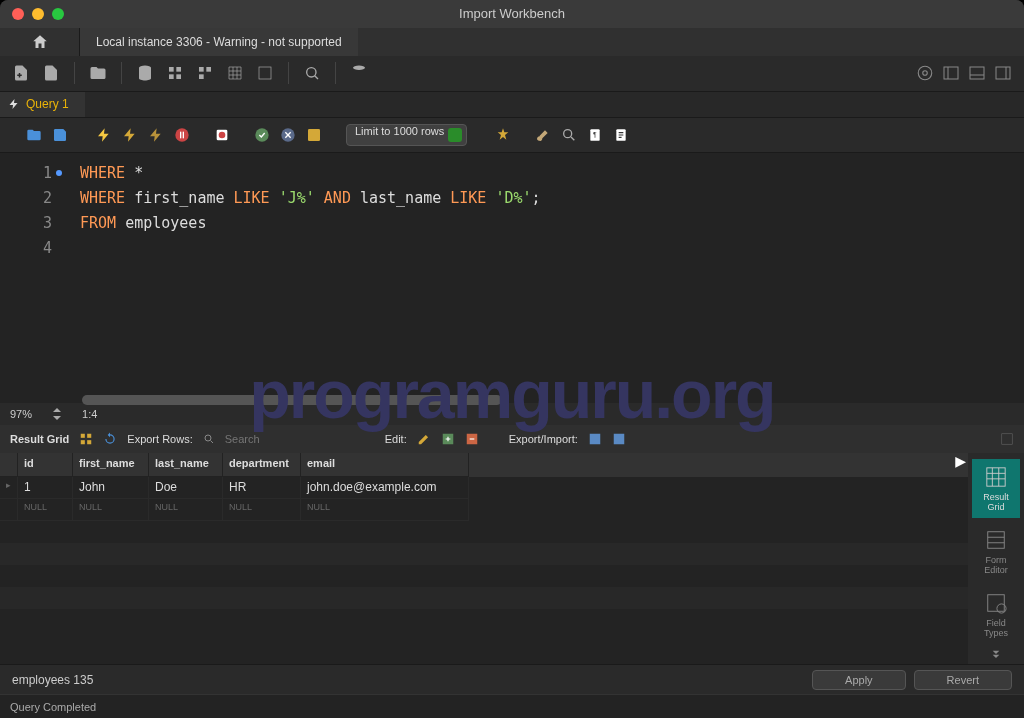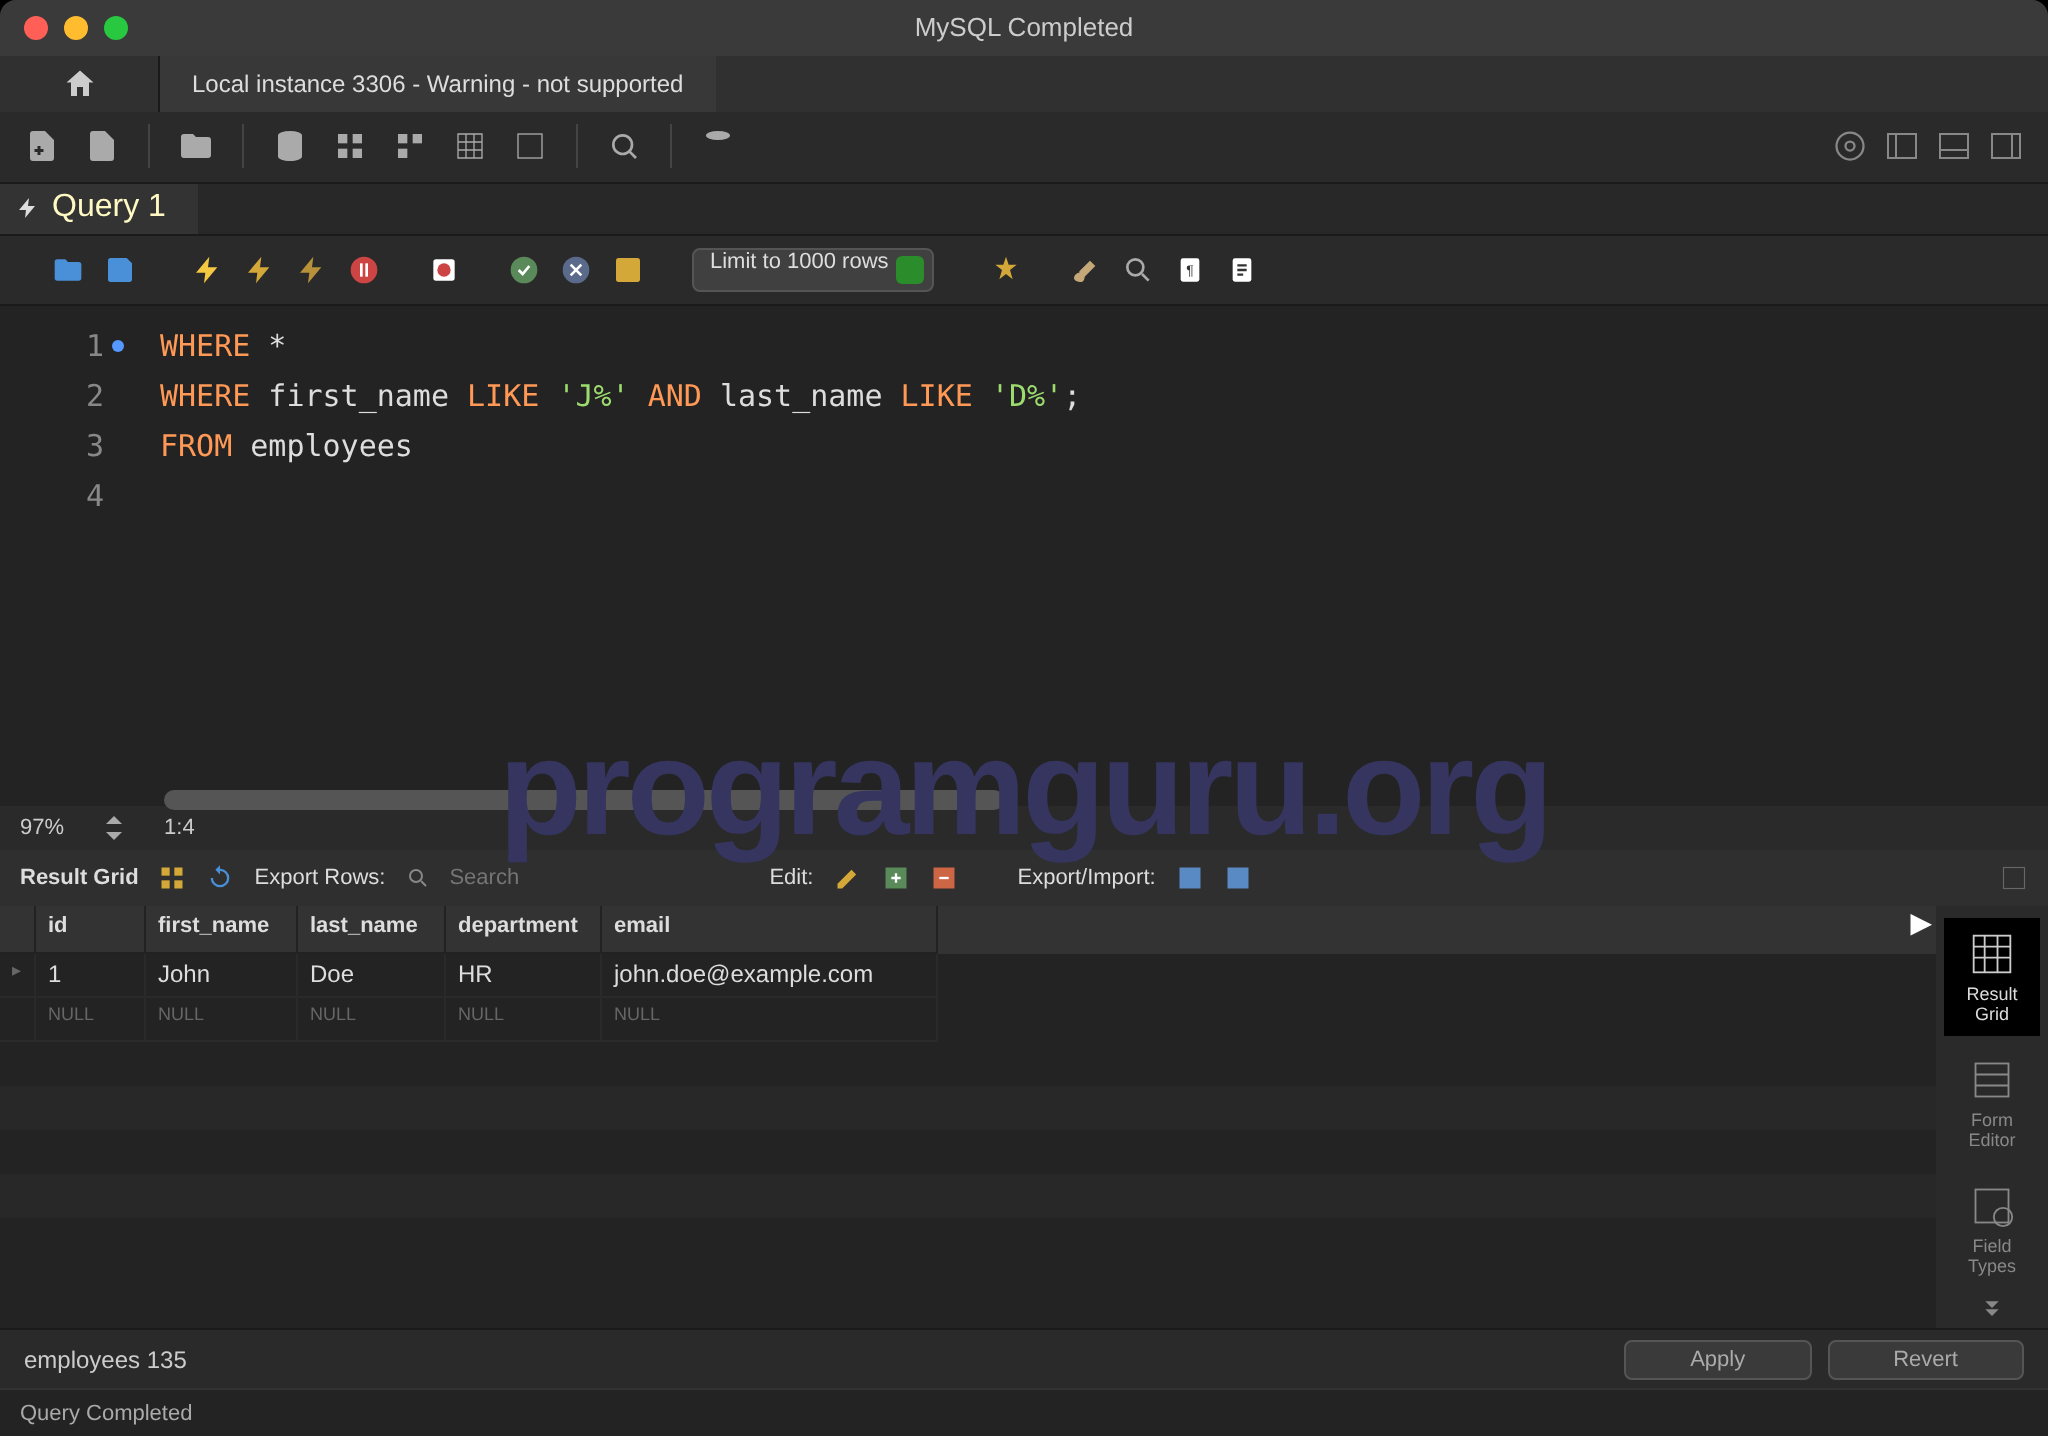--- a/index.html
+++ b/index.html
@@ -11,21 +11,21 @@
 .tl.r { background:#ff5f57; } .tl.y { background:#febc2e; } .tl.g { background:#28c840; }
 .title { position:absolute; width:100%; text-align:center; color:#ccc; font-size:13px; font-weight:500; }
 .tabrow { height:28px; background:#303030; display:flex; align-items:stretch; }
 .hometab { width:80px; display:flex; align-items:center; justify-content:center; border-right:1px solid #1a1a1a; }
 .conntab { padding:0 16px; display:flex; align-items:center; background:#383838; color:#ddd; font-size:12px; }
 .toolbar { height:36px; background:#2a2a2a; display:flex; align-items:center; padding:0 10px; gap:8px; border-bottom:1px solid #1a1a1a; }
 .tbicon { width:22px; height:22px; display:flex; align-items:center; justify-content:center; color:#aaa; cursor:pointer; }
 .tbsep { width:1px; height:22px; background:#444; margin:0 4px; }
 .toolbar .right { margin-left:auto; display:flex; gap:4px; }
 .querytabs { height:26px; background:#282828; display:flex; align-items:stretch; border-bottom:1px solid #1a1a1a; }
-.qtab { background:#333; padding:0 16px 0 8px; display:flex; align-items:center; gap:6px; font-size:16px; color:#fef9c3; }
+.qtab { background:#333; padding:0 16px 0 8px; display:flex; align-items:center; gap:6px; font-size:12px; color:#eab308; }
 .qtoolbar { height:36px; background:#2a2a2a; display:flex; align-items:center; padding:0 24px; gap:6px; border-bottom:1px solid #1a1a1a; }
 .qicon { width:20px; height:20px; display:flex; align-items:center; justify-content:center; cursor:pointer; }
 .limitsel { background:#404040; border:1px solid #555; color:#ddd; height:22px; padding:0 22px 0 8px; border-radius:4px; font-size:11px; position:relative; }
 .limitsel::after { content:""; position:absolute; right:4px; top:3px; width:14px; height:14px; background:#2a8c2a; border-radius:3px; }
 .editor { flex:0 0 250px; display:flex; background:#232323; font-family:Menlo,Consolas,monospace; font-size:15px; position:relative; }
 .gutter { width:60px; background:#232323; text-align:right; padding:8px 8px 0 0; color:#888; line-height:25px; }
 .gline { position:relative; }
 .gline .dot { position:absolute; right:-10px; top:9px; width:6px; height:6px; background:#5599ff; border-radius:50%; }
 .code { flex:1; padding:8px 0 0 20px; line-height:25px; color:#ddd; position:relative; }
 .cline { white-space:pre; }
@@ -40,41 +40,41 @@
 .grid { flex:1; overflow:hidden; }
 .ghead { display:flex; background:#333; height:24px; }
 .gh { border-right:1px solid #222; border-bottom:1px solid #222; padding:4px 6px; font-size:11px; font-weight:600; color:#ddd; }
 .grow { display:flex; height:22px; }
 .gc { border-right:1px solid #2a2a2a; border-bottom:1px solid #2a2a2a; padding:3px 6px; font-size:12px; color:#ddd; }
 .gc.null { color:#666; font-size:9px; }
 .grow.odd { background:#282828; }
 .c0{width:18px}.c1{width:55px}.c2{width:76px}.c3{width:74px}.c4{width:78px}.c5{width:168px}
 .sidepanel { width:56px; background:#2a2a2a; display:flex; flex-direction:column; align-items:center; padding-top:6px; gap:4px; }
 .spitem { width:48px; padding:6px 0; text-align:center; font-size:9px; color:#888; cursor:pointer; }
-.spitem.active { background:#000000; color:#ddd; }
+.spitem.active { background:#0f766e; color:#ddd; }
 .spicon { width:24px; height:24px; margin:0 auto 3px; display:flex; align-items:center; justify-content:center; }
 .arrow-right { position:absolute; right:58px; top:0; color:#fff; font-size:14px; }
 .bottombar { height:30px; background:#2a2a2a; display:flex; align-items:center; padding:0 12px; border-top:1px solid #1a1a1a; }
 .bottombar .btns { margin-left:auto; display:flex; gap:8px; }
 .btn { background:#3a3a3a; border:1px solid #555; color:#aaa; padding:3px 32px; border-radius:4px; font-size:11px; cursor:pointer; }
 .statusbar { height:24px; background:#232323; display:flex; align-items:center; padding:0 10px; font-size:11px; color:#aaa; border-top:1px solid #333; }
 .watermark { position:absolute; top:355px; left:0; width:1024px; text-align:center; font-size:68px; font-weight:700; color:#353560; pointer-events:none; letter-spacing:-2px; z-index:100; }
 svg { display:block; }
 </style>
 </head>
 <body>
 
 <div class="window">
   <div class="titlebar">
     <div class="traffic">
       <div class="tl r"></div>
       <div class="tl y"></div>
       <div class="tl g"></div>
     </div>
-    <div class="title">MySQL Completed</div>
+    <div class="title">Import Workbench</div>
   </div>
 
   <div class="tabrow">
     <div class="hometab">
       <svg width="18" height="18" viewBox="0 0 24 24" fill="#ccc">
           <path d="M12 3l9 8h-3v9h-4v-6h-4v6H6v-9H3z"></path>
         </svg>
     </div>
     <div class="conntab">
       <span>Local instance 3306 - Warning - not supported</span>

